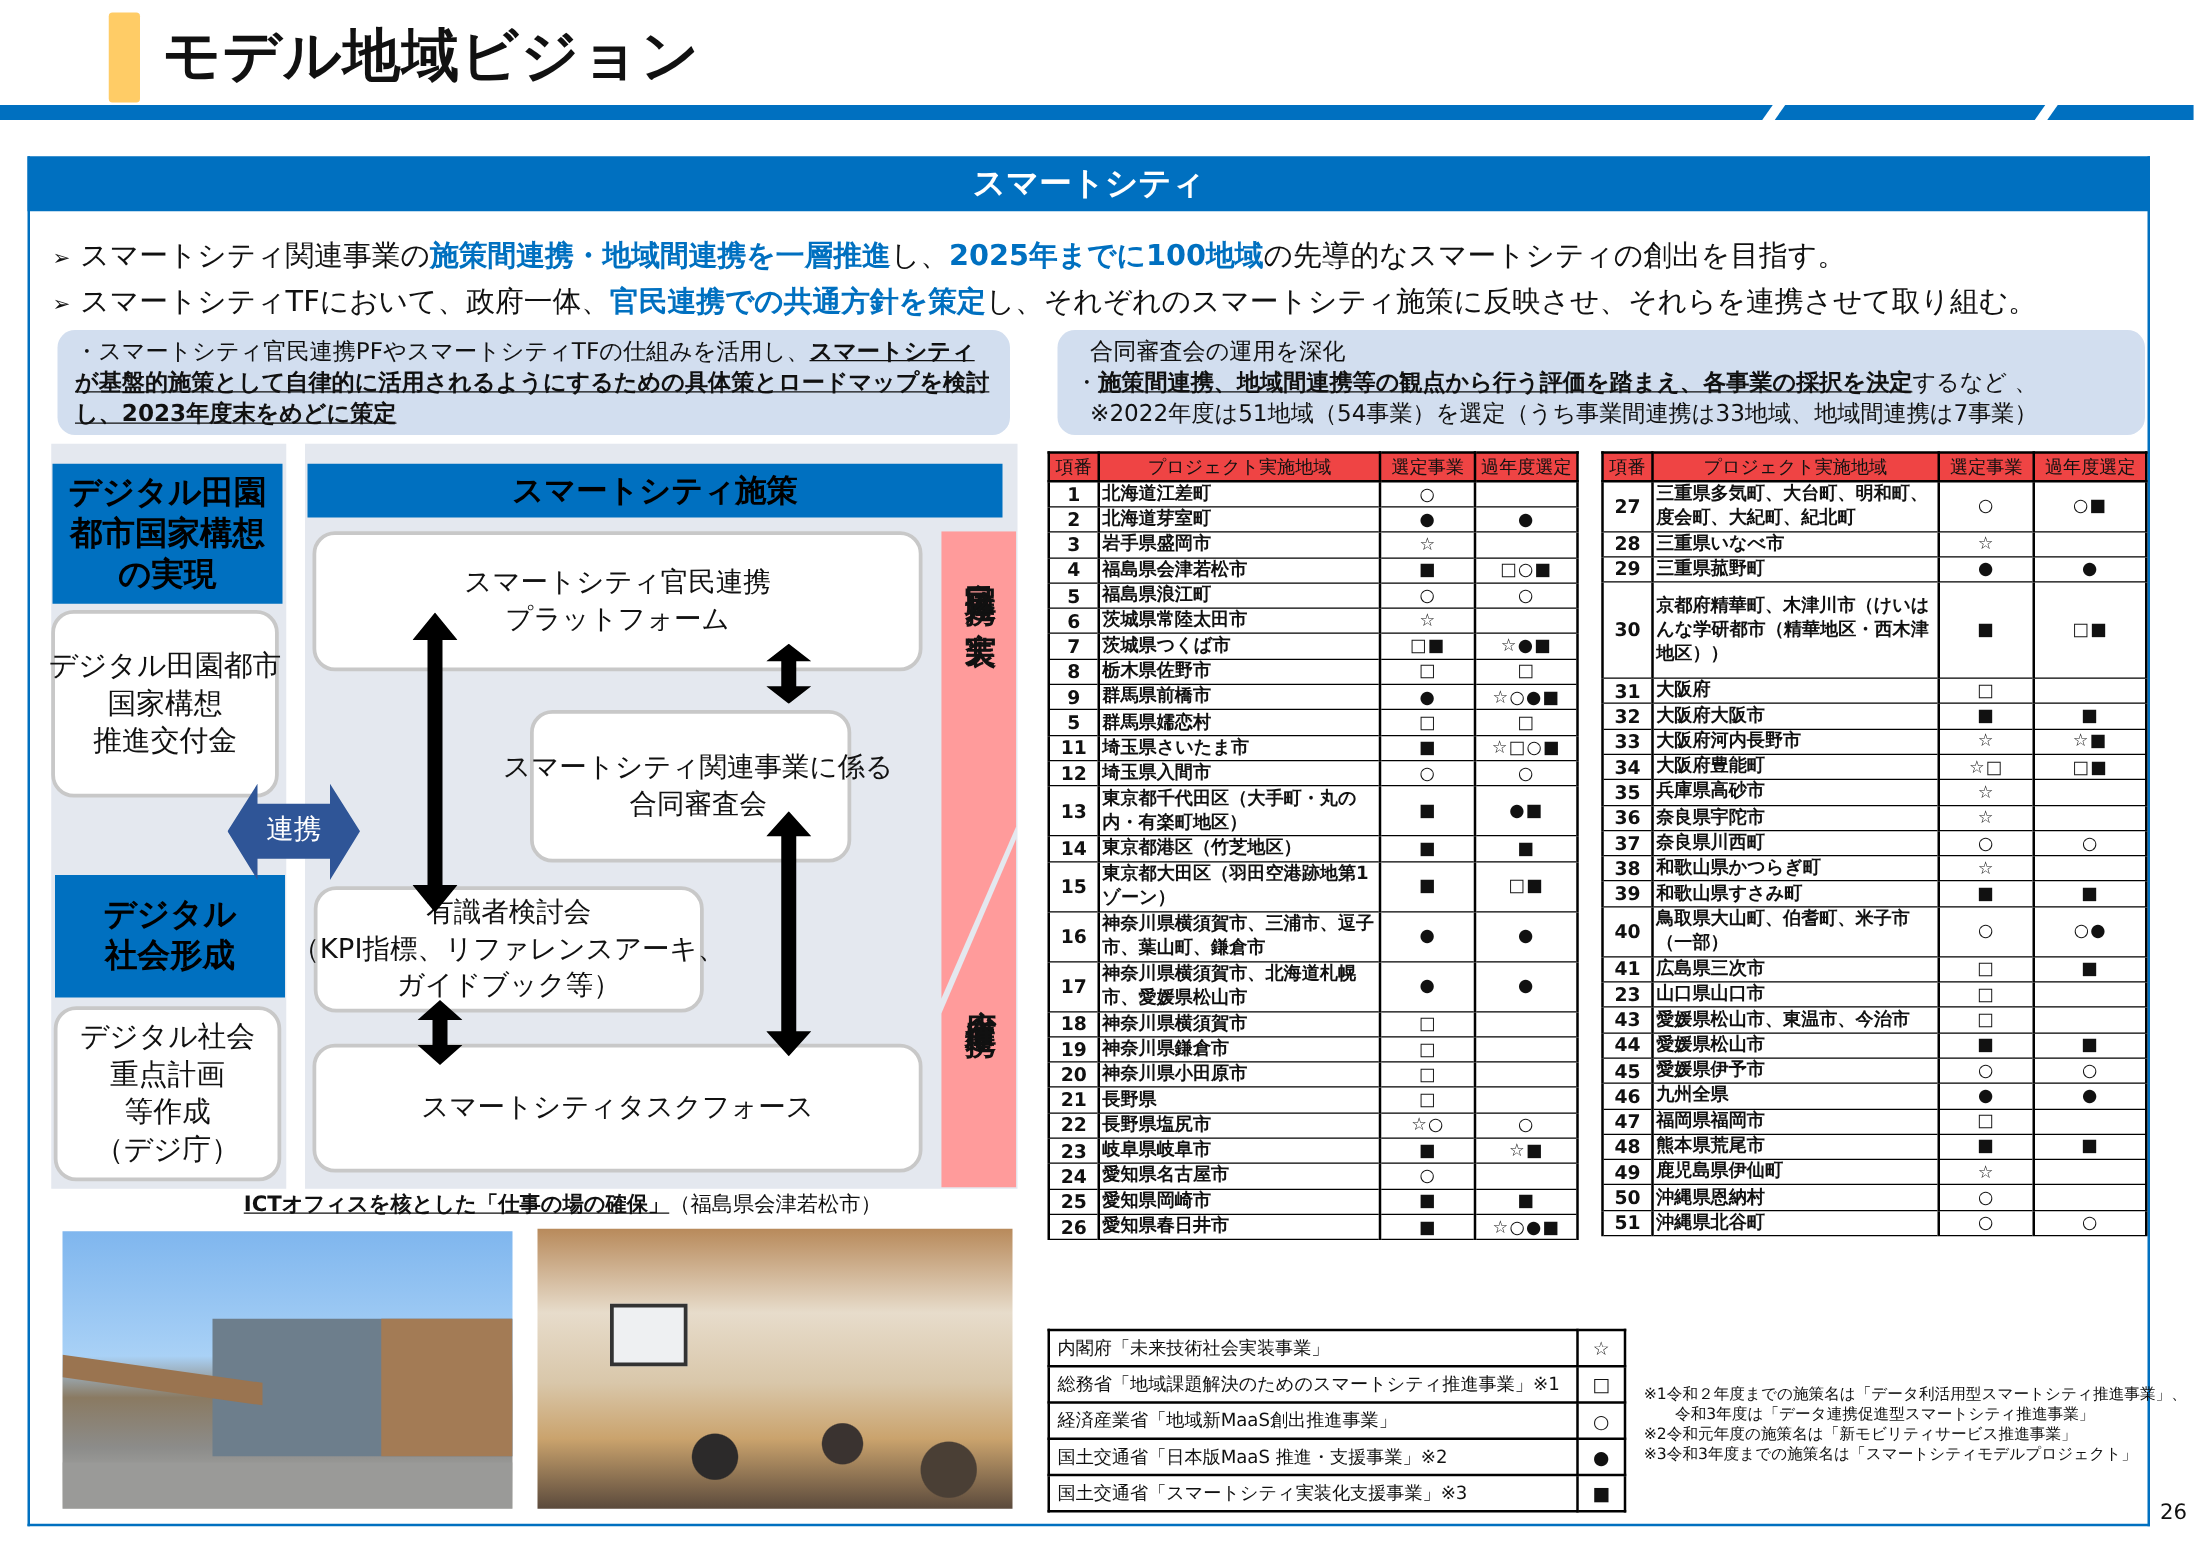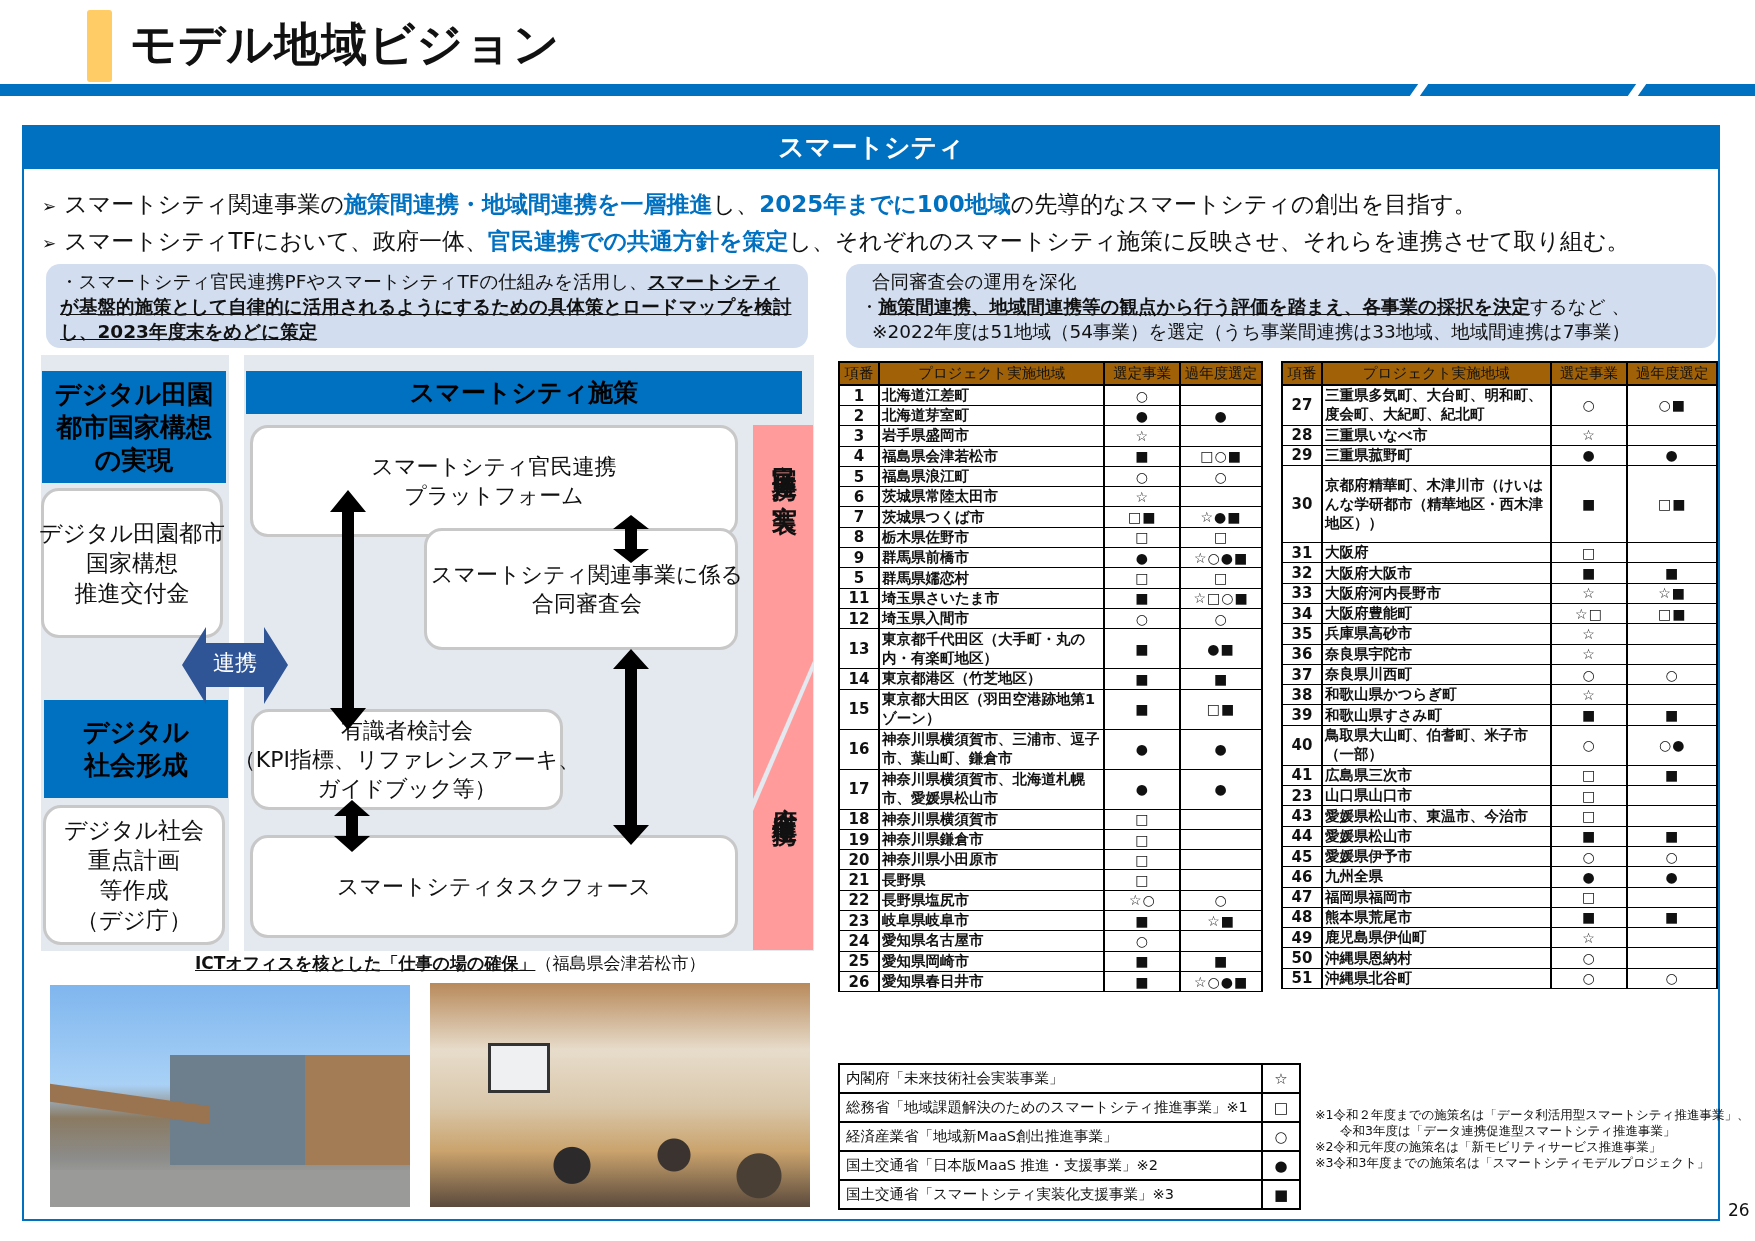--- a/index.html
+++ b/index.html
@@ -16,21 +16,21 @@
   .bullet { left: 42px; font-size: 23px; white-space: nowrap; }
   .bullet .hl { color: #0070c0; font-weight: bold; }
   .tri { font-size: 17px; margin-right: 8px; }
   .policy-box { background: #d2deef; border-radius: 14px; font-size: 18.5px; line-height: 25px; padding: 5px 14px; }
   .policy-box u { font-weight: bold; }
   .panel-bg { background: #e4e8ef; }
   .blue-head { background: #0070c0; color: #000000; font-weight: bold; text-align: center; display: flex; align-items: center; justify-content: center; }
   .rbox { background: #fff; border: 3px solid #c8c8c8; border-radius: 18px; display: flex; align-items: center; justify-content: center; text-align: center; font-size: 22px; line-height: 29px; }
   .vtext { writing-mode: vertical-rl; font-weight: bold; font-size: 25px; letter-spacing: 3px; color: #111; }
   table.proj { border-collapse: collapse; font-size: 14.5px; position: absolute; }
-  table.proj th { background: #a16207; font-weight: normal; border: 2px solid #000; height: 23px; font-size: 14.5px; }
+  table.proj th { background: #ef4444; font-weight: normal; border: 2px solid #000; height: 23px; font-size: 14.5px; }
   table.proj td { border: 1px solid #000; border-left: 2px solid #000; border-right: 2px solid #000; padding: 0 2px; }
   table.proj td.num { text-align: center; font-weight: bold; font-size: 15px; }
   table.proj td.name { font-weight: bold; line-height: 19px; }
   table.proj td.mark { text-align: center; font-size: 14px; letter-spacing: 1px; }
   table.legend { border-collapse: collapse; position: absolute; font-size: 14.5px; }
   table.legend td { border: 2px solid #000; height: 29px; padding: 0 6px; }
   table.legend td.sym { text-align: center; padding: 0; width: 38px; font-size: 15px; }
   .notes { font-size: 12.5px; line-height: 16px; white-space: pre; }
   .photo { overflow: hidden; }
 </style>
@@ -76,21 +76,21 @@
 
 <svg class="abs" style="left:182px; top:627px;" width="106" height="77" viewBox="0 0 106 77">
   <polygon points="0,38 24,0 24,16 82,16 82,0 106,38 82,77 82,60 24,60 24,77" fill="#2f5597"></polygon>
 </svg>
 <div class="abs" style="left:182px; top:648px; width:106px; text-align:center; color:#fff; font-size:22px;">連携</div>
 
 <div class="abs blue-head" style="left:246px; top:371px; width:556px; height:43px; font-size:25px;">スマートシティ施策</div>
 
 <div class="abs rbox" style="left:250px; top:425px; width:488px; height:112px; white-space:pre;">スマートシティ官民連携
 プラットフォーム</div>
-<div class="abs rbox" style="left:424px; top:528px; width:314px; height:122px; white-space:pre;padding-left:12px;">スマートシティ関連事業に係る
+<div class="abs rbox" style="left:424px; top:568px; width:257px; height:122px; white-space:pre;padding-left:12px;">スマートシティ関連事業に係る
 合同審査会</div>
 <div class="abs rbox" style="left:251px; top:709px; width:312px; height:101px; white-space:pre;">有識者検討会
 （KPI指標、リファレンスアーキ、
 ガイドブック等）</div>
 <div class="abs rbox" style="left:250px; top:835px; width:488px; height:103px;">スマートシティタスクフォース</div>
 
 <svg class="abs" style="left:330px; top:490px;" width="36" height="240">
   <polygon points="18,0 36,22 24,22 24,218 36,218 18,240 0,218 12,218 12,22 0,22" fill="#000"></polygon>
 </svg>
 <svg class="abs" style="left:613px; top:515px;" width="36" height="48">

